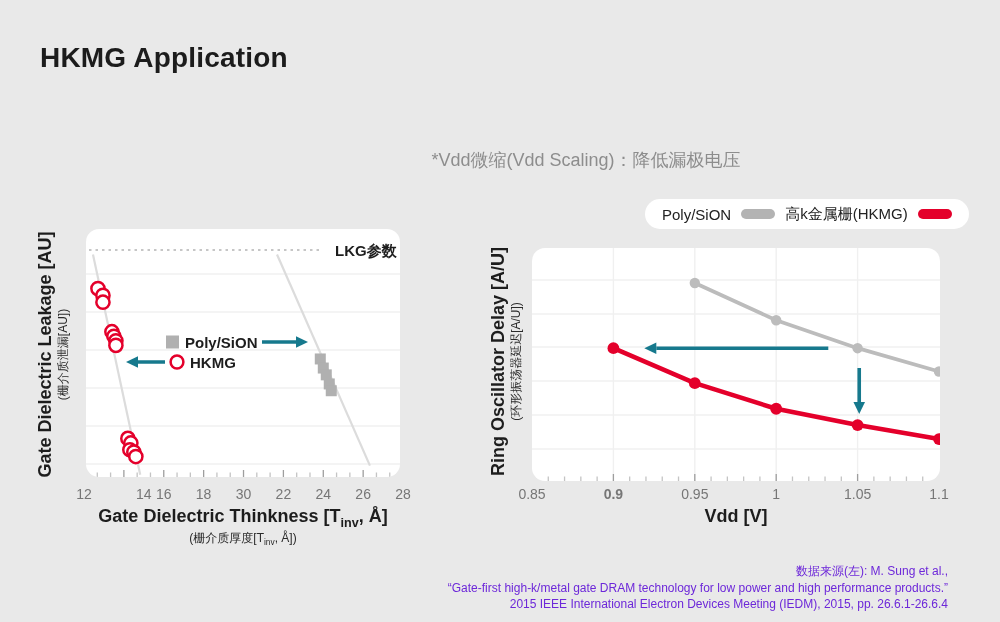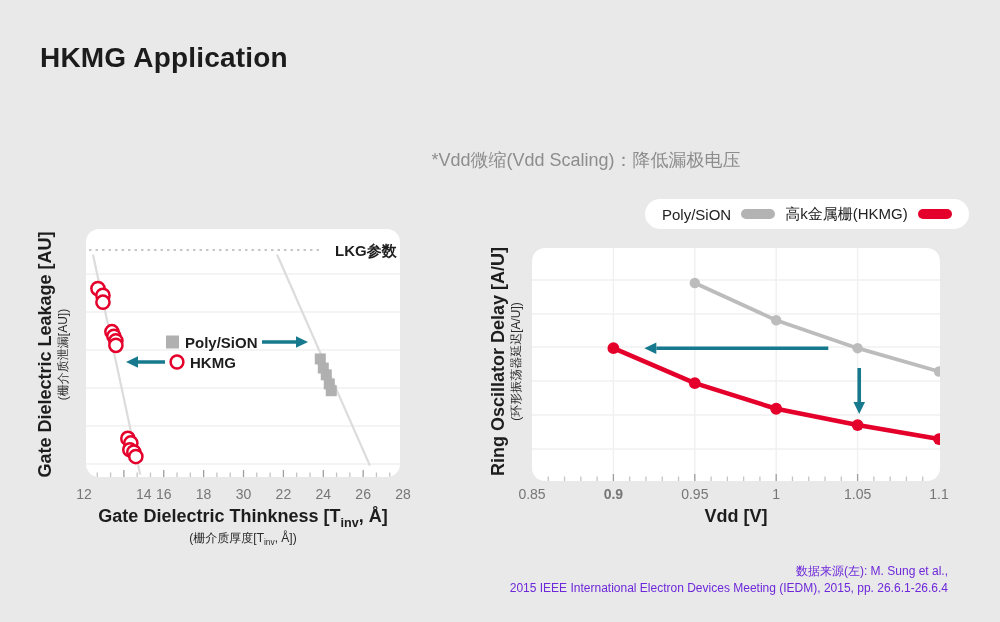--- a/index.html
+++ b/index.html
@@ -222,14 +222,15 @@
     <div class="xtick" style="left: 81.4px; font-weight: bold;">0.9</div>
     <div class="xtick" style="left: 162.8px;">0.95</div>
     <div class="xtick" style="left: 244.2px;">1</div>
     <div class="xtick" style="left: 325.6px;">1.05</div>
     <div class="xtick" style="left: 407px;">1.1</div>
   </div>
 <div class="abs xlabel-main" id="right-xlabel">Vdd [V]</div>
 
 <div class="abs footer">
   <div>数据来源(左): M. Sung et al.,</div>
+  <div>“Gate-first high-k/metal gate DRAM technology for low power and high performance products.”</div>
   <div>2015 IEEE International Electron Devices Meeting (IEDM), 2015, pp. 26.6.1-26.6.4</div>
 </div>
 
 </body></html>

